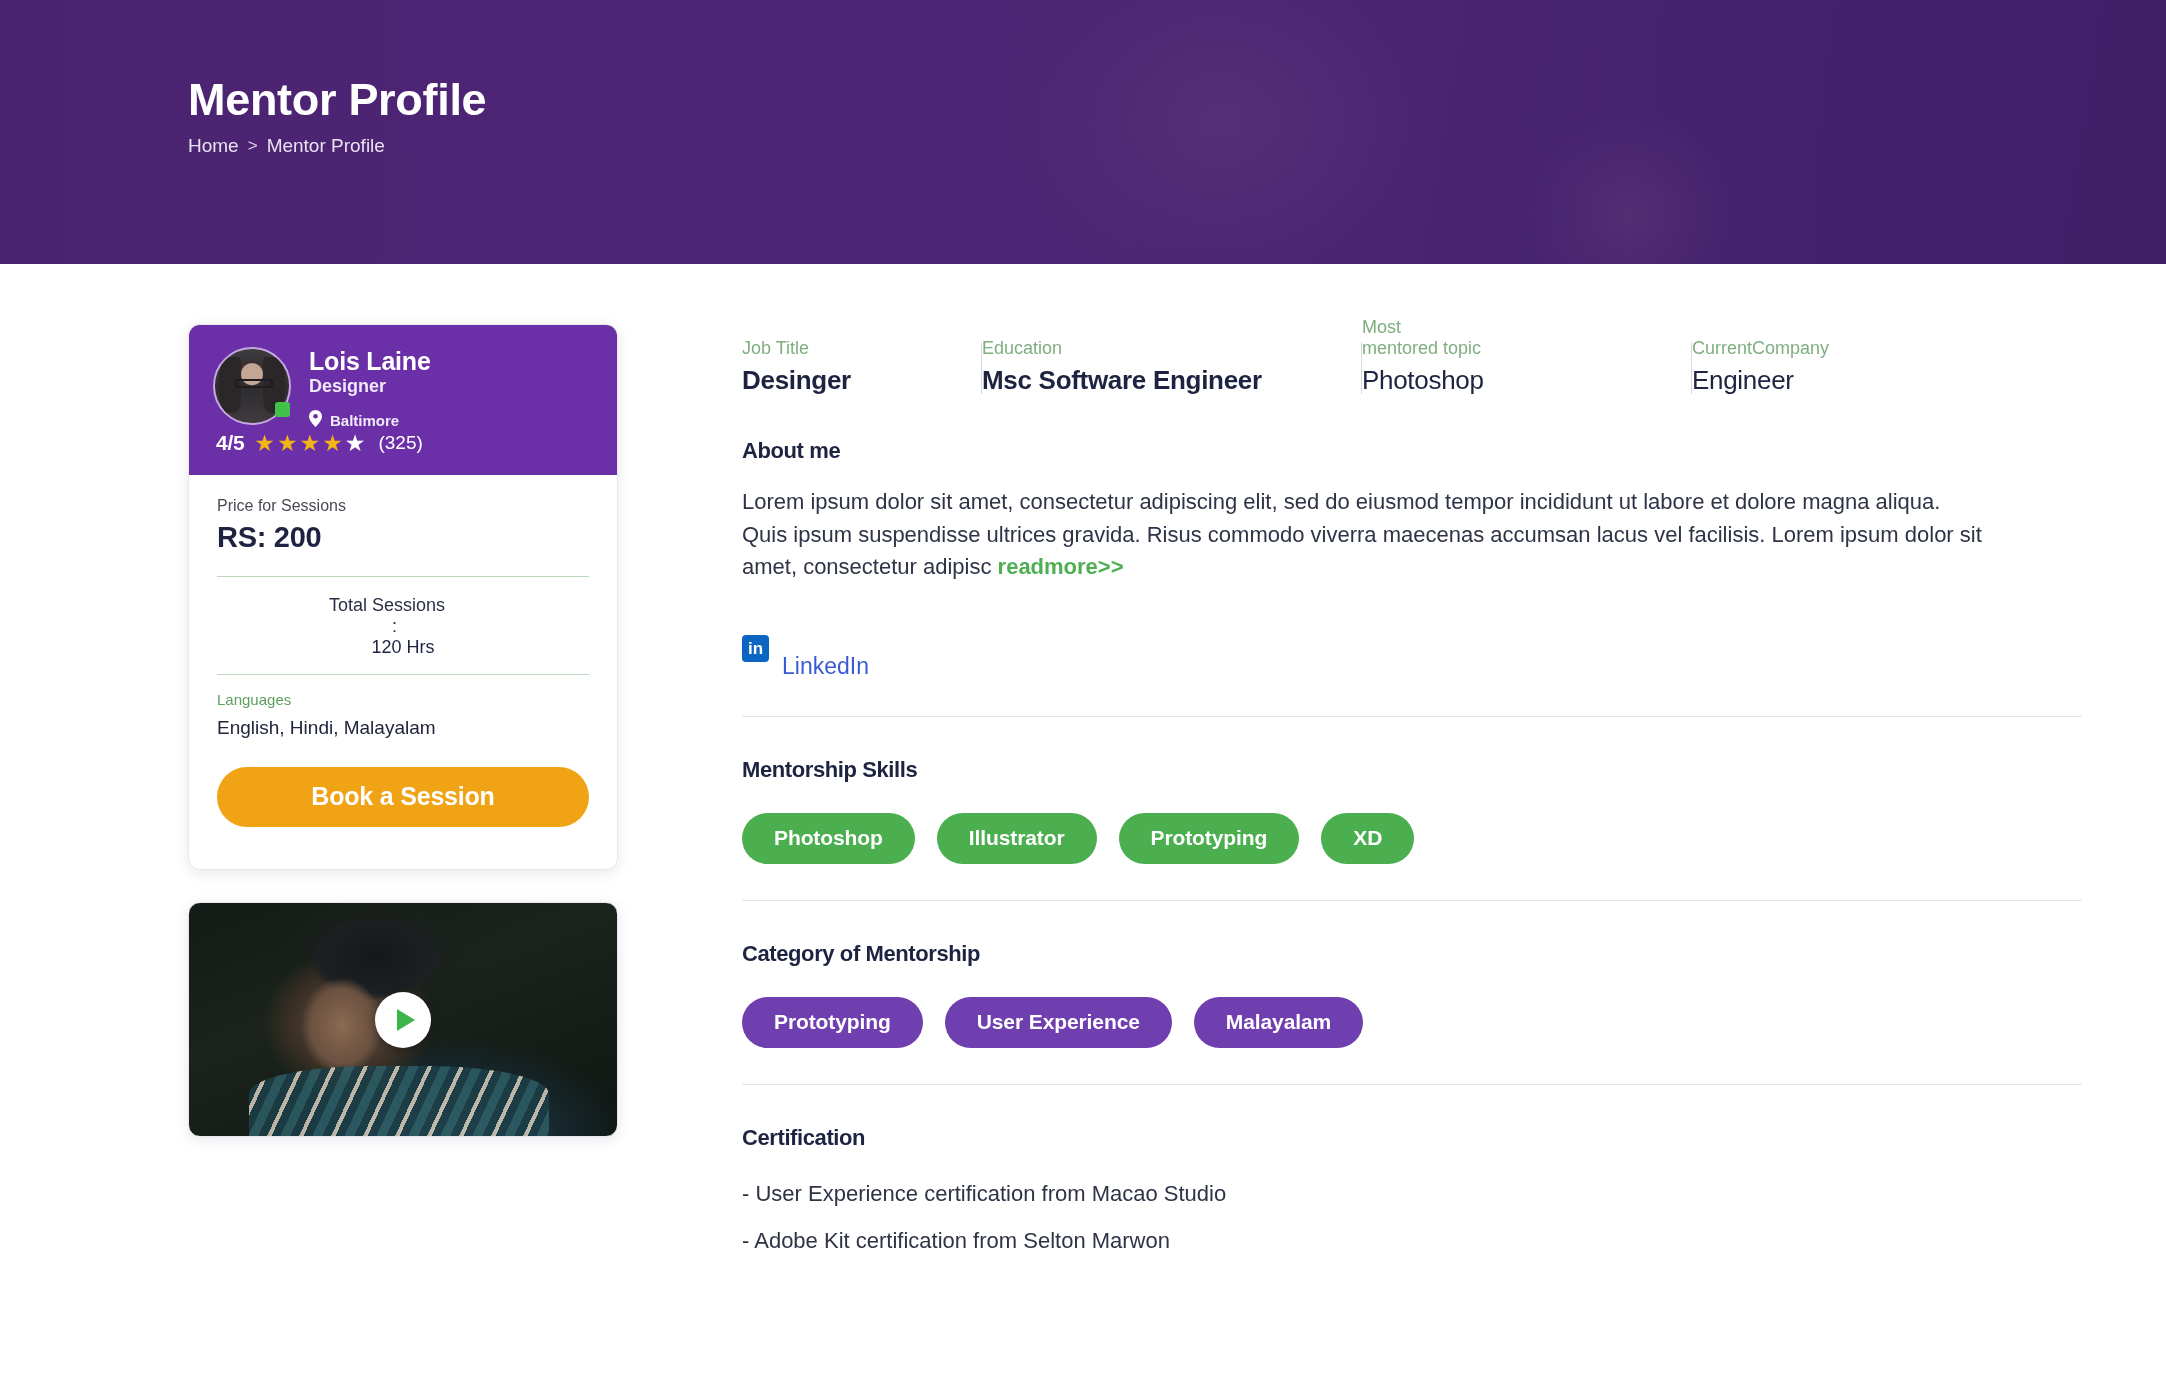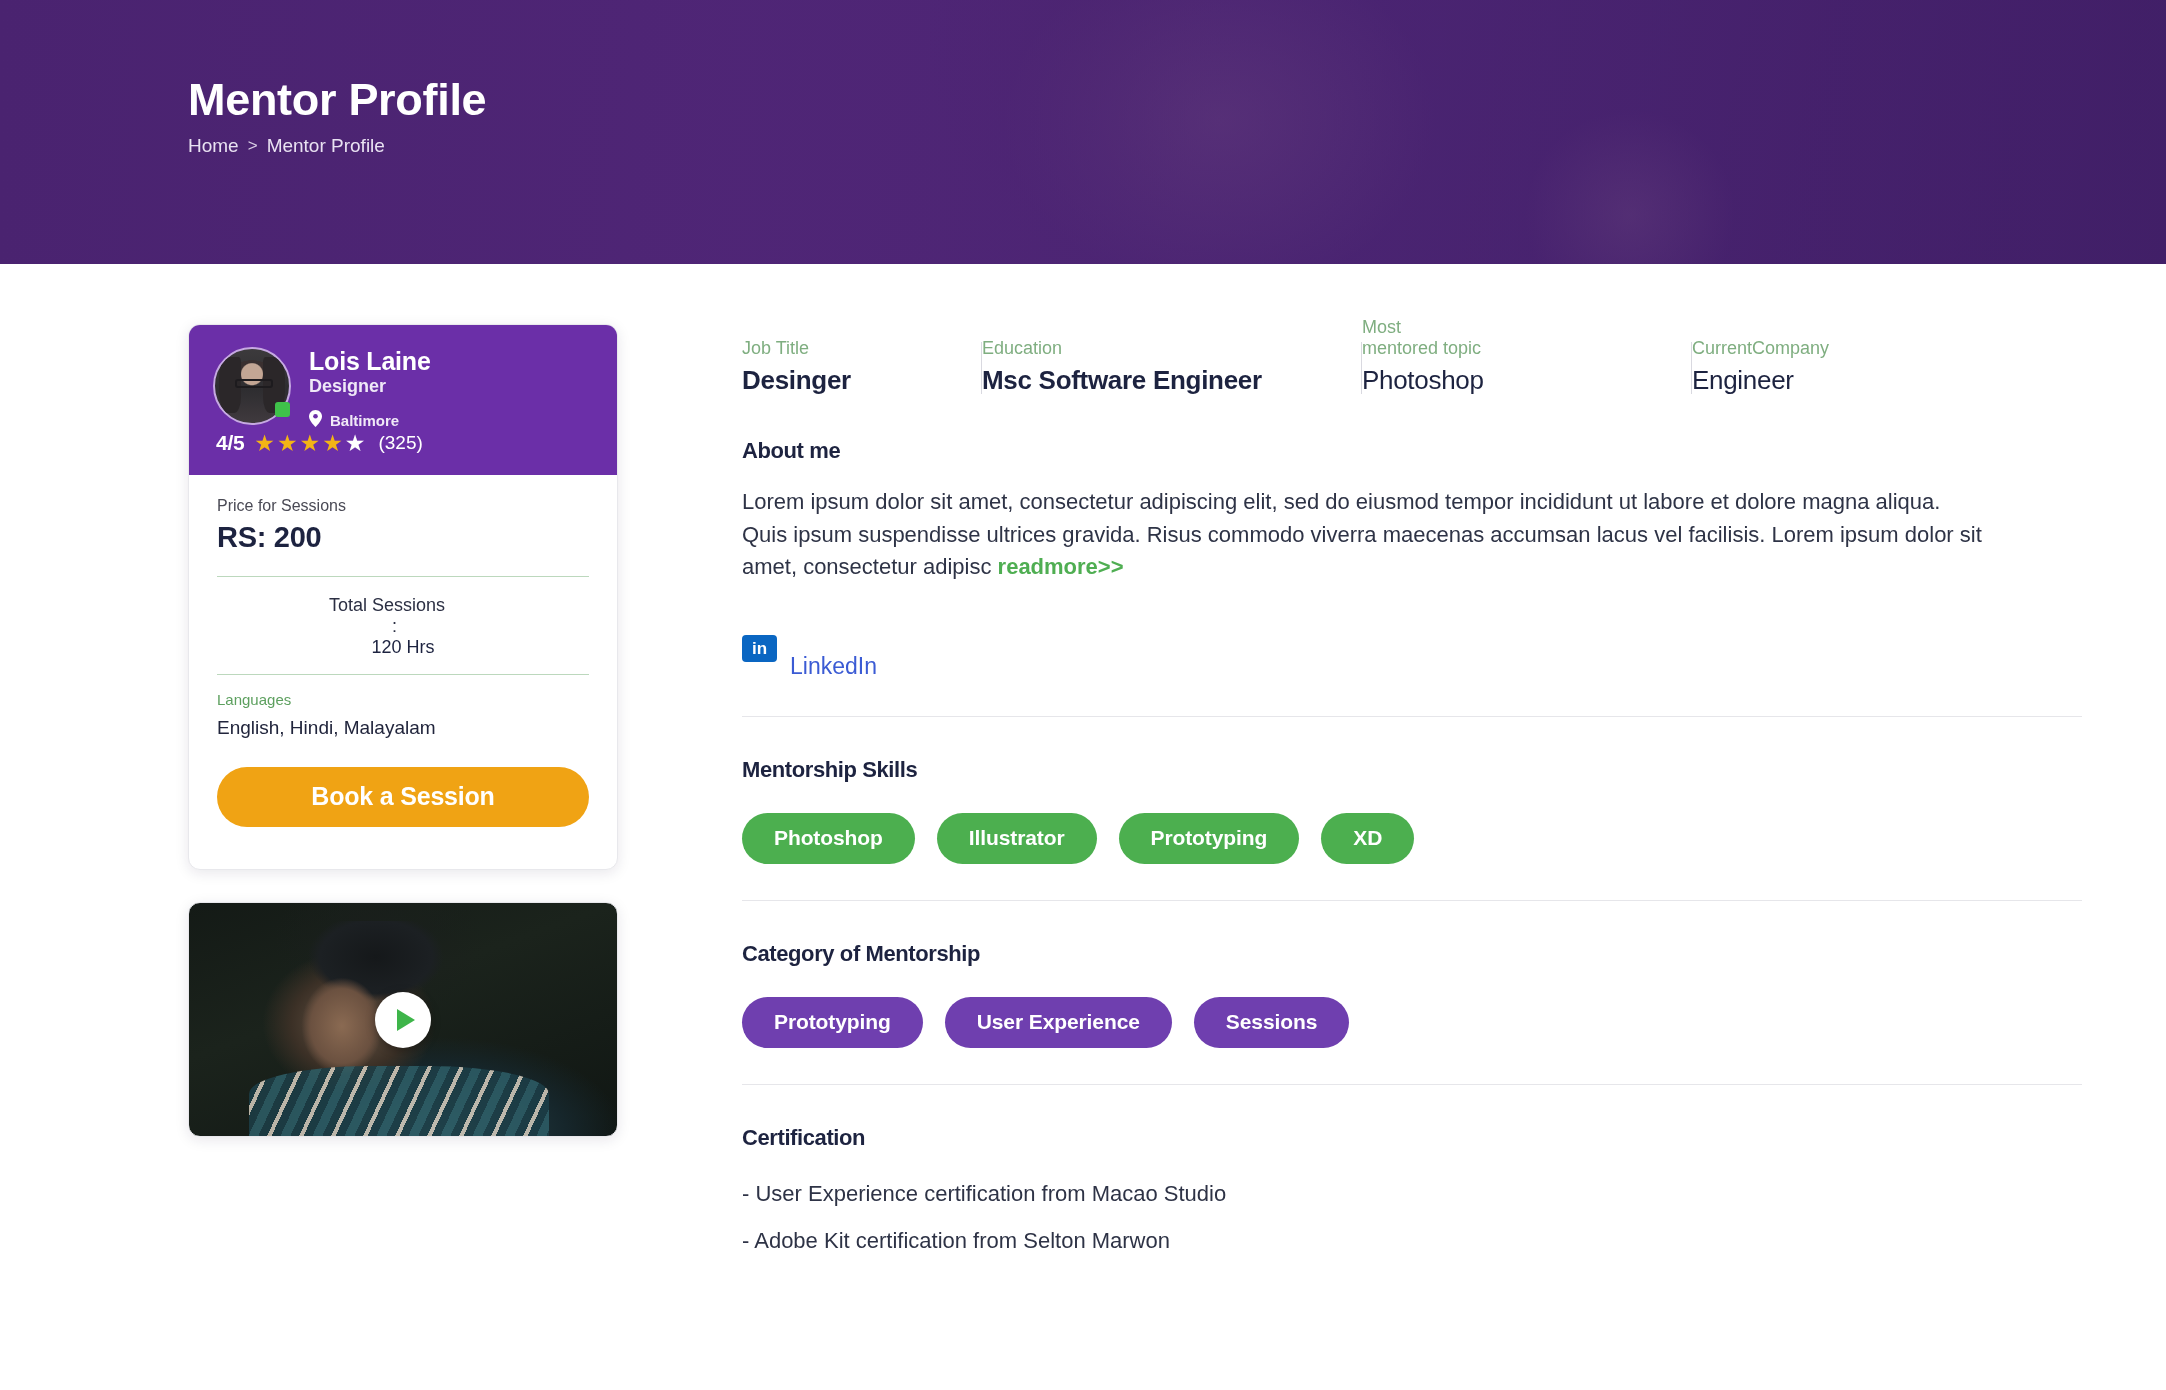--- a/index.html
+++ b/index.html
@@ -211,21 +211,21 @@
     line-height: 1.48;
     max-width: 1240px;
   }
   .readmore { color: #4fae52; font-weight: bold; cursor: pointer; }
 
   .linkedin-row {
     display: inline-flex; align-items: center; gap: 13px;
     margin-top: 34px; cursor: pointer;
   }
   .li-icon {
-    width: 35px; height: 27px; border-radius: 4px;
+    width: 27px; height: 27px; border-radius: 4px;
     background: #0a66c2;
     color: #ffffff;
     font-size: 17px; font-weight: bold;
     display: flex; align-items: center; justify-content: center;
     font-family: "Liberation Sans", sans-serif;
   }
   .li-text { color: #3b5bd4; font-size: 23px; margin-top: 35px; }
 
   .hr-light { height: 1px; background: #e6e6ea; margin: 36px 0 0 0; width: 1340px; }
 
@@ -374,21 +374,21 @@
         <button class="pill green">XD</button>
       </div>
       <div class="hr-light"></div>
     </div>
 
     <div class="block">
       <div class="section-title">Category of Mentorship</div>
       <div class="pill-row">
         <button class="pill purple">Prototyping</button>
         <button class="pill purple">User Experience</button>
-        <button class="pill purple">Sessions</button>
+        <button class="pill purple">Malayalam</button>
       </div>
       <div class="hr-light"></div>
     </div>
 
     <div class="block">
       <div class="section-title">Certification</div>
       <div class="cert-list">
         <div class="cert-item">- User Experience certification from Macao Studio</div>
         <div class="cert-item">- Adobe Kit certification from Selton Marwon</div>
       </div>

